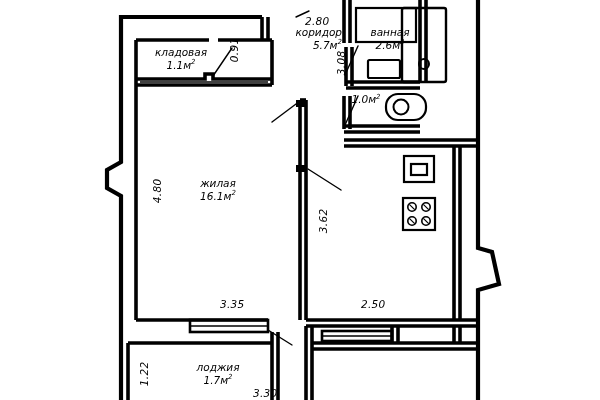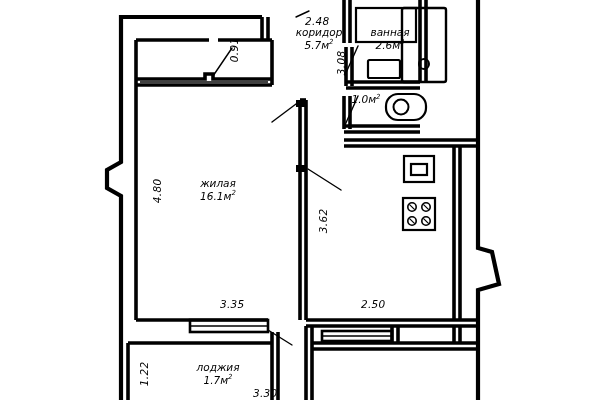--- a/index.html
+++ b/index.html
@@ -220,22 +220,26 @@
       <line x1="423.3" y1="204.3" x2="428.7" y2="209.7" stroke-width="1.2"></line>
       <line x1="409.3" y1="218.3" x2="414.7" y2="223.7" stroke-width="1.2"></line>
       <line x1="423.3" y1="218.3" x2="428.7" y2="223.7" stroke-width="1.2"></line>
     </g>
 
     <g fill="none" stroke="#000000" stroke-width="2.2">
       <rect x="356" y="8" width="60" height="34"></rect>
     </g>
   </svg>
 
-
-  <div class="room-label" style="left:284px; top:27px; width:70px;">
+  <div class="room-label" style="left:138px; top:47px; width:86px;">
+    <span class="rl-name">кладовая</span>
+    <span class="rl-area"><span>1.1</span><span>м</span><span class="sup">2</span></span>
+  </div>
+
+  <div class="room-label" style="left:272px; top:27px; width:70px;text-align:right;">
     <span class="rl-name">коридор</span>
     <span class="rl-area"><span>5.7</span><span>м</span><span class="sup">2</span></span>
   </div>
 
   <div class="room-label" style="left:361px; top:27px; width:58px;">
     <span class="rl-name">ванная</span>
     <span class="rl-area"><span>2.6</span><span>м</span><span class="sup">2</span></span>
   </div>
 
   <div class="room-label single" style="left:346px; top:93px; width:40px;">
@@ -246,21 +250,21 @@
     <span class="rl-name">жилая</span>
     <span class="rl-area"><span>16.1</span><span>м</span><span class="sup">2</span></span>
   </div>
 
 
   <div class="room-label" style="left:184px; top:362px; width:68px;">
     <span class="rl-name">лоджия</span>
     <span class="rl-area"><span>1.7</span><span>м</span><span class="sup">2</span></span>
   </div>
 
-  <div class="dim-label" style="left:305px; top:16px;"><span>2.48</span></div>
+  <div class="dim-label" style="left:305px; top:16px;"><span>2.80</span></div>
 
   <div class="dim-label vert" style="left:223px; top:44px;"><span>0.91</span></div>
 
   <div class="dim-label vert" style="left:330px; top:57px;"><span>3.08</span></div>
 
   <div class="dim-label vert" style="left:146px; top:185px;"><span>4.80</span></div>
 
   <div class="dim-label vert" style="left:312px; top:215px;"><span>3.62</span></div>
 
   <div class="dim-label" style="left:220px; top:299px;"><span>3.35</span></div>

